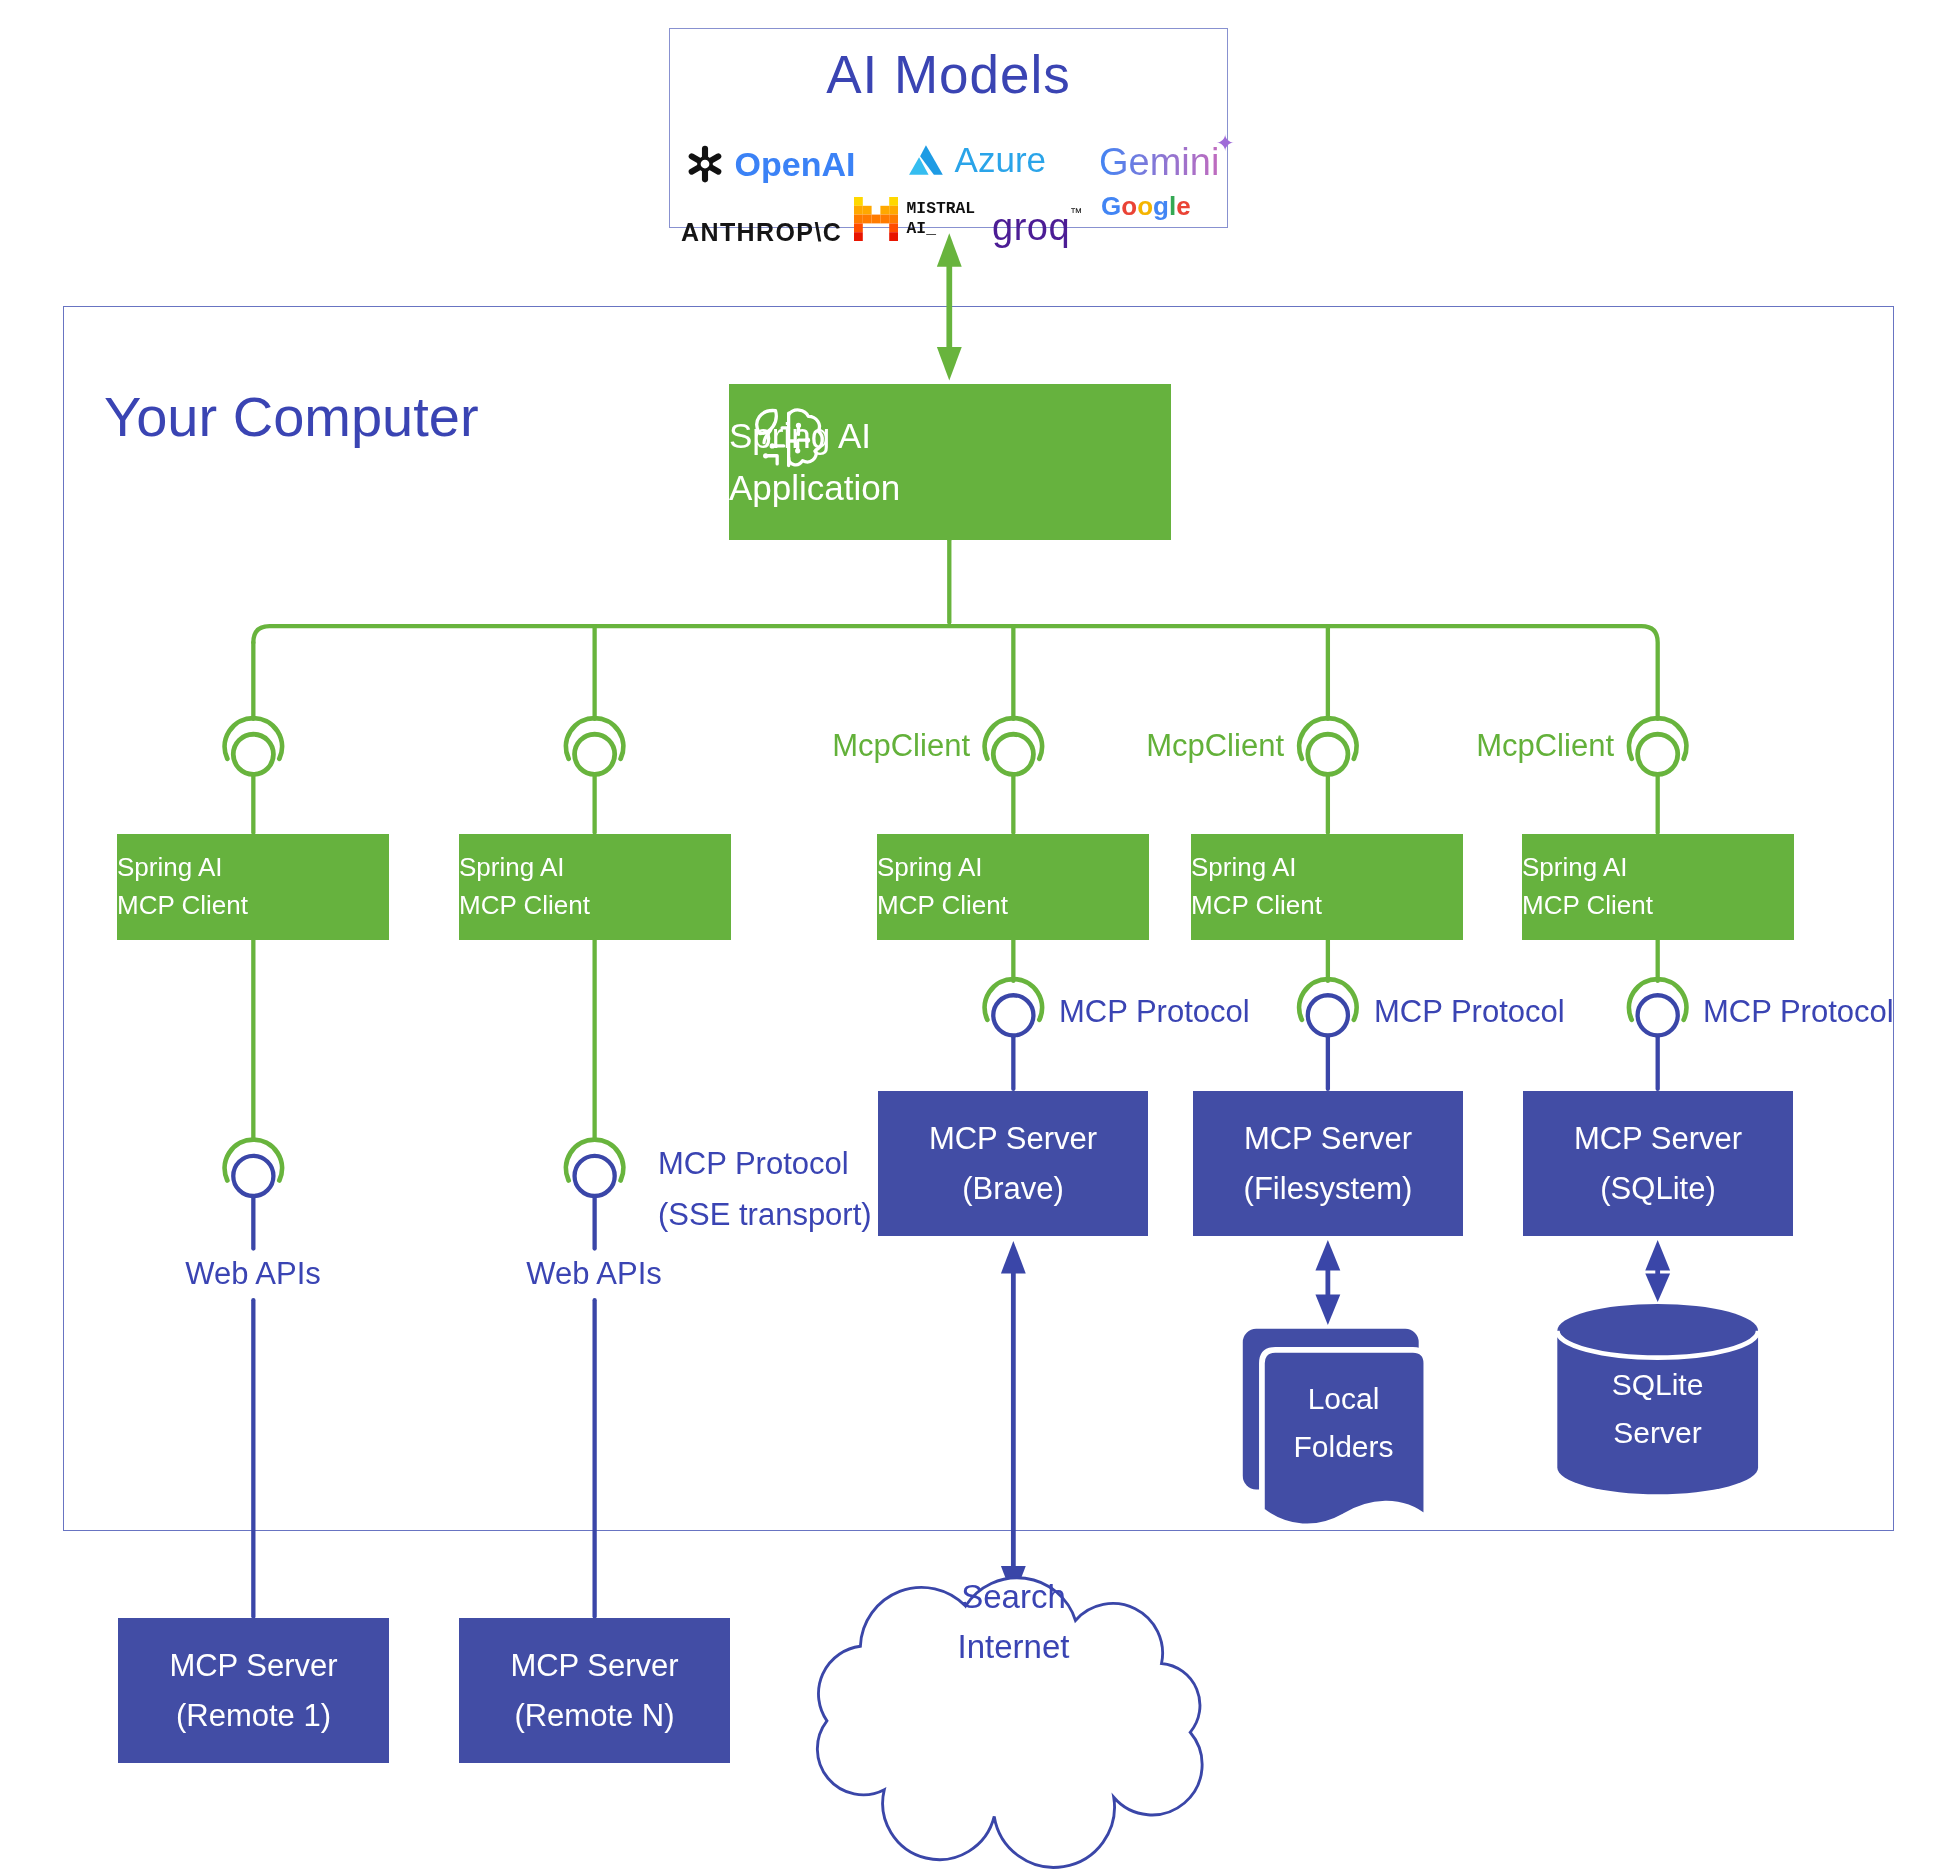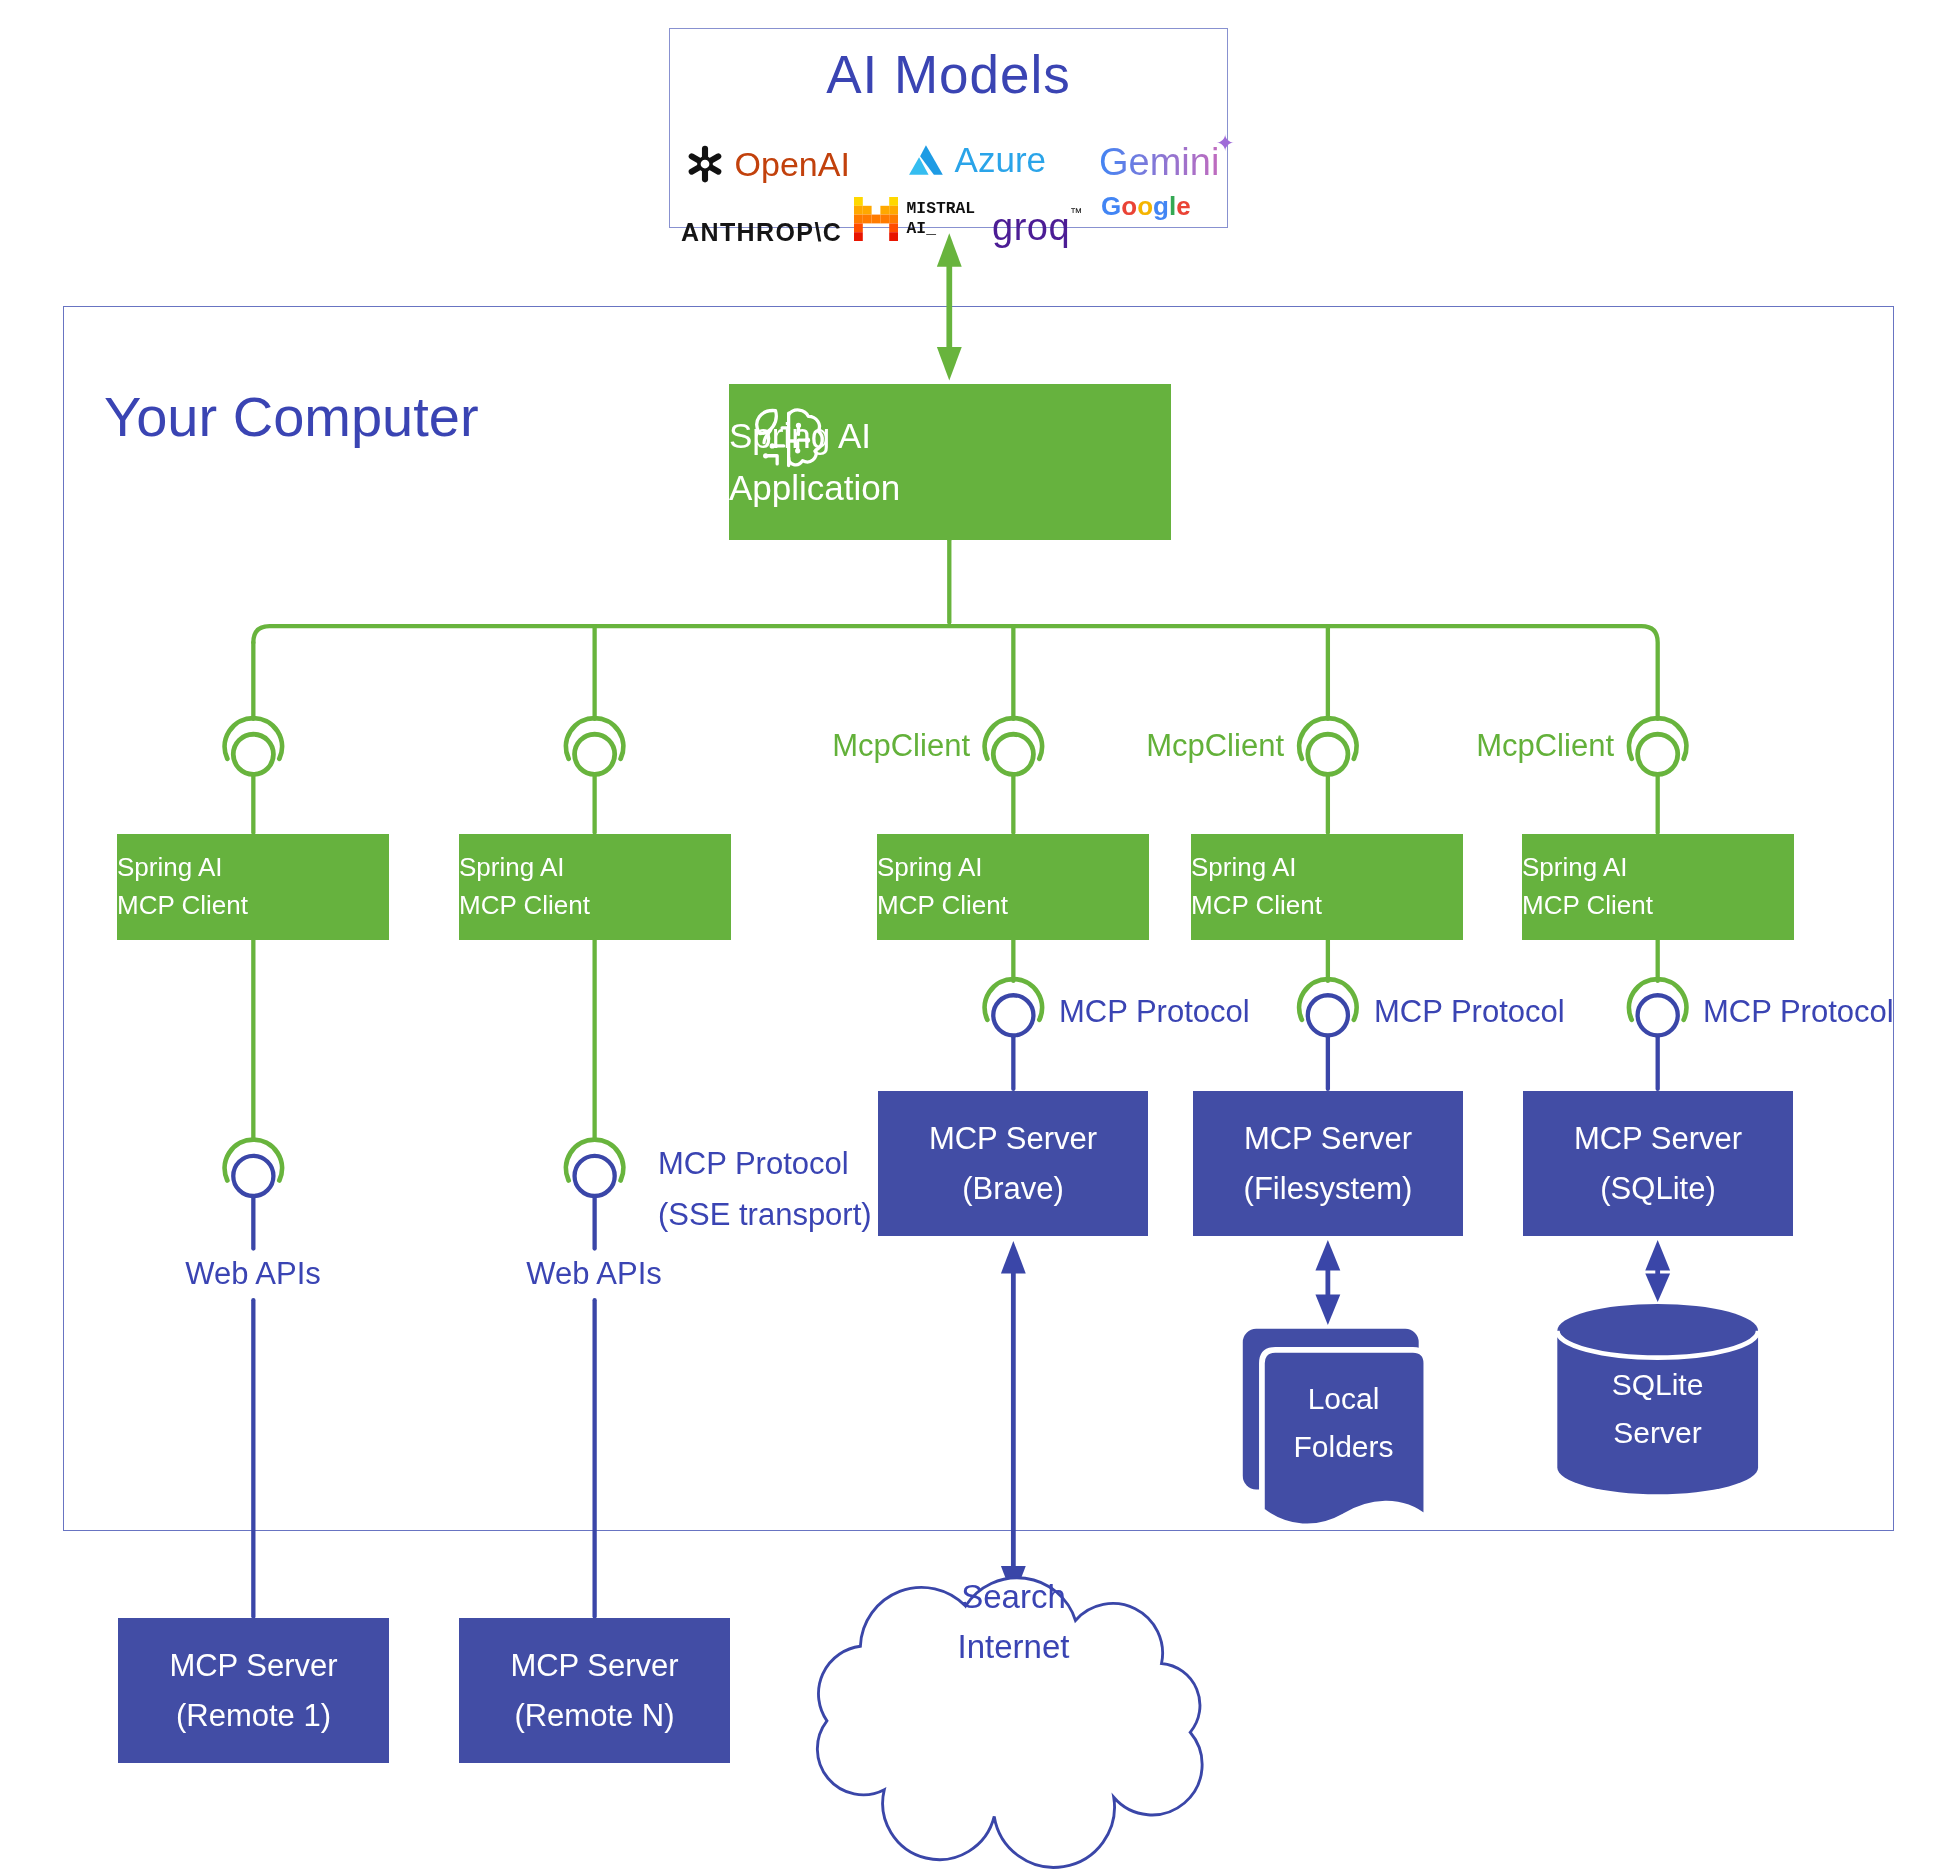--- a/index.html
+++ b/index.html
@@ -14,21 +14,21 @@
   .frame{position:absolute;background:#fff;border:1.9px solid}
   #models-box{left:669px;top:28px;width:559px;height:200px;border-color:var(--models_border)}
   #computer-box{left:63px;top:306px;width:1831px;height:1225px;border-color:var(--computer_border)}
   #overlay{position:absolute;left:0;top:0}
 
   #ai-title{left:669px;top:44px;width:559px;text-align:center;font-size:53px;font-weight:500;
             letter-spacing:1px;color:var(--blue_text)}
   #yc-title{left:104px;top:384px;font-size:56px;font-weight:500;color:var(--blue_text)}
 
   .logo-row{position:absolute;display:flex;align-items:center;gap:8.6px}
-  .openai-txt{font-size:34px;font-weight:400;color:#c2410c}
+  .openai-txt{font-size:34px;font-weight:700;color:#3b82f6}
   .anthropic-txt{position:absolute;font-size:25px;font-weight:800;letter-spacing:1.4px;color:#151515}
   .azure-txt{font-size:35px;color:#2AA4E9}
   .mistral-txt{font-family:"Liberation Mono","DejaVu Sans Mono",monospace;font-size:16.3px;
                font-weight:700;line-height:1.2;color:#111}
   .groq-txt{font-size:38px;font-weight:400;color:#4c1d95;letter-spacing:0.5px}
   .groq-tm{font-size:12.4px;vertical-align:top;color:#0d0d0d}
   #gemini{left:1099px;top:141px;font-size:38px;font-weight:500;
           background:linear-gradient(90deg,#4285F4 0%,#8E75D2 55%,#C06BBE 100%);
           -webkit-background-clip:text;background-clip:text;color:transparent}
   #gemini-sparkle{position:absolute;right:-15.3px;top:-11.5px;font-size:23px;color:#9F6BD8;

